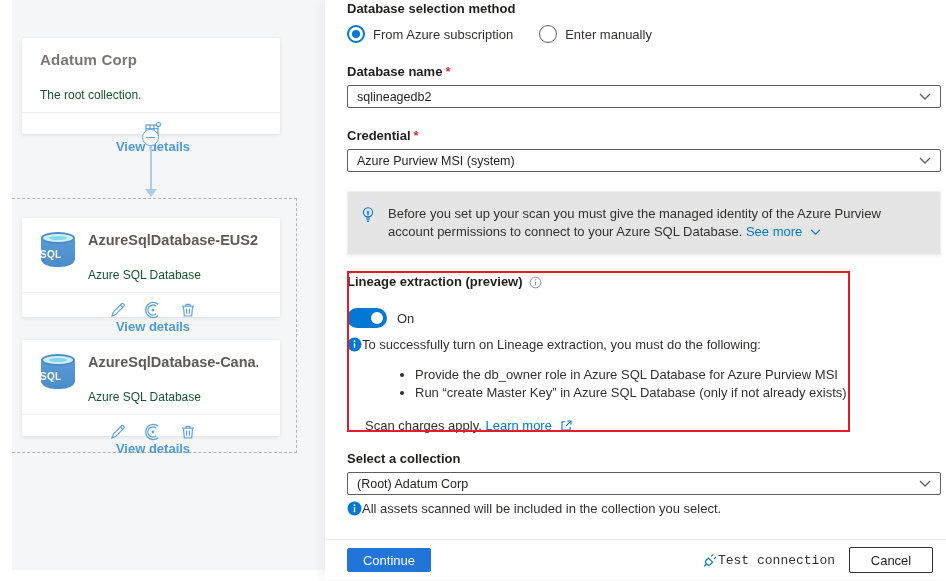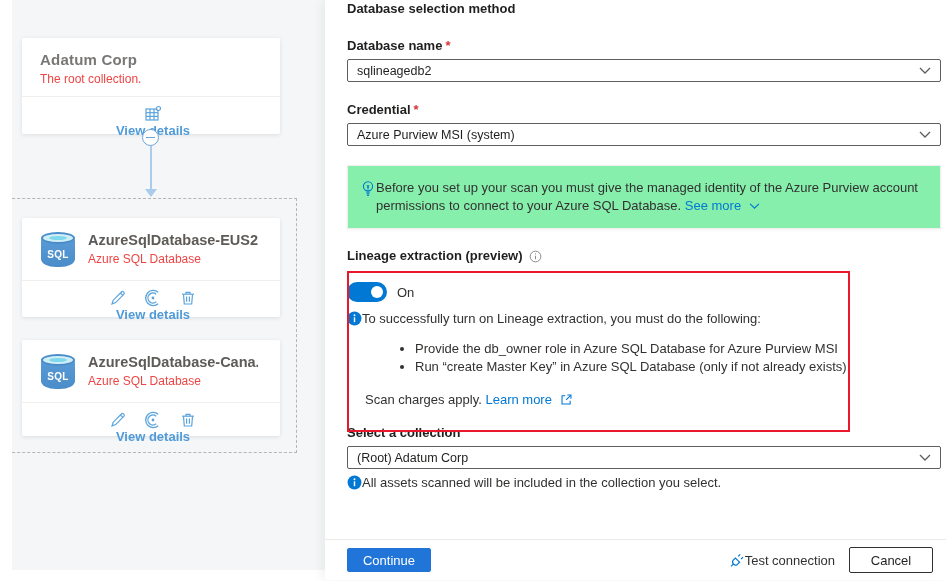--- a/index.html
+++ b/index.html
@@ -9,42 +9,42 @@
 
   
   .left-panel { position:absolute; left:12px; top:0; width:325px; height:570px; background:#f5f6f7; overflow:hidden; }
   .dashed-group { position:absolute; left:-20px; top:198px; width:305px; height:255px;
     border:1px dashed #b5b5b5; }
   .card { position:absolute; left:10px; width:258px; background:#fff;
     box-shadow:0 1px 4px rgba(0,0,0,.10); border-radius:2px; }
   .card-body { padding:13px 18px 10px 18px; }
   .card-title { font-size:15px; font-weight:700; color:#797775; letter-spacing:.2px;
     white-space:nowrap; overflow:hidden; }
-  .card-sub { font-size:12px; color:#ef4444; margin-top:4px; }
+  .card-sub { font-size:12px; color:#14532d; margin-top:20px; }
   .card-divider { height:1px; background:#f0efee; }
   .card-foot { display:flex; align-items:center; padding:8px 14px 8px 18px; height:34px;flex-direction:column; }
   .foot-spacer { flex:1; }
   .view-details { font-size:13px; font-weight:700; color:#4f9bd9; cursor:pointer; }
   .foot-icons { display:flex; gap:17px; align-items:center; }
   .icon-btn { width:18px; height:18px; cursor:pointer; }
 
   .root-card { top:38px; height:96px; }
   .db-card   { height:99px; }
   .db-card .card-body { display:flex; gap:12px; align-items:flex-start; padding-top:14px; }
   .db-title { font-size:14.5px; font-weight:700; color:#5d5a58; white-space:nowrap; overflow:hidden; max-width:170px; }
 
   
   .sql-icon { position:relative; width:36px; height:38px; flex:0 0 36px; }
   .sql-body { position:absolute; left:1px; top:5px; width:34px; height:30px;
     background:linear-gradient(180deg,#5a9bd6 0%,#4a8cc9 100%);
     border-radius:4px 4px 15px 15px / 4px 4px 8px 8px; }
   .sql-top { position:absolute; left:1px; top:0; width:34px; height:12px; border-radius:50%;
     background:#cfeef6; border:2px solid #4a8cc9; }
   .sql-top-inner { position:absolute; left:6px; top:2px; width:18px; height:4px; border-radius:50%; background:#7fd8ec; }
-  .sql-text { position:absolute; left:0; top:17px; width:36px; text-align:center;
+  .sql-text { position:absolute; left:0; top:17px; width:36px; 
     font-size:10px; font-weight:700; color:#fff; letter-spacing:.3px; }
 
   
   .minus-circle { position:absolute; left:130px; top:129px; width:17px; height:17px; border-radius:50%;
     background:#fff; border:1.5px solid #6ba4d9; display:flex; align-items:center; justify-content:center; }
   .minus-bar { width:9px; height:1.5px; background:#6ba4d9; }
   .conn-line { position:absolute; left:137.5px; top:146px; width:2px; height:44px; background:#abcbea; }
   .conn-arrow { position:absolute; left:132.5px; top:189px; width:0; height:0;
     border-left:6px solid transparent; border-right:6px solid transparent; border-top:8px solid #abcbea; }
 
@@ -64,21 +64,21 @@
   .radio-label { font-size:13px; color:#323130; margin-left:8px; }
   .radio-gap { width:26px; }
 
   .mt21 { margin-top:21px; } .mt20 { margin-top:20px; } .mt19 { margin-top:19px; } .mt18 { margin-top:18px; }
 
   .select { margin-top:5px; height:23px; border:1px solid #605e5c; border-radius:2px; background:#fff;
     display:flex; align-items:center; justify-content:space-between; padding:9px 9px; cursor:pointer; }
   .select-value { font-size:12.5px; color:#201f1e; }
 
   .callout { margin-top:19px; border:1px solid #f1f0ef; box-shadow:0 1px 3px rgba(0,0,0,.05);
-    display:flex; gap:0; padding:13px 16px 13px 12px; background:#86efac; }
+    display:flex; gap:12px; padding:13px 16px 13px 12px; background:#e5e5e5; }
   .callout-text { font-size:13px; color:#323130; line-height:18px; }
   .link { color:#0078d4; cursor:pointer; text-decoration:none; }
 
   .toggle-row { display:flex; align-items:center; margin-top:18px; height:20px; }
   .toggle { width:40px; height:20px; border-radius:10px; background:#0078d4; position:relative; cursor:pointer; }
   .toggle-knob { position:absolute; right:4px; top:4px; width:12px; height:12px; border-radius:50%; background:#fff; }
   .toggle-label { font-size:13px; color:#323130; margin-left:10px; }
 
   .info-row { display:flex; align-items:flex-start; margin-top:8px; }
   .info-row .txt { font-size:13px; color:#323130; line-height:17px; }
@@ -90,21 +90,21 @@
   .charges-row { margin-top:16px; margin-left:18px; font-size:13px; color:#323130; }
 
   .red-overlay { position:absolute; left:22px; top:271px; width:503px; height:161px;
     border:2px solid #e8192c; pointer-events:none; }
 
   
   .panel-footer { position:absolute; left:0; right:0; bottom:0; height:41px; background:#fff;
     border-top:1px solid #eceae8; display:flex; align-items:center; padding:0 5px 0 22px; }
   .btn-primary { height:24px; min-width:84px; padding:0 4px; background:#2175d9; color:#fff;
     border:1px solid #2175d9; border-radius:2px; font-size:13px; font-family:inherit; cursor:pointer; }
-  .test-conn { display:flex; align-items:center; gap:0; margin-left:auto; cursor:pointer; }
+  .test-conn { display:flex; align-items:center; gap:0; margin-left:auto; cursor:pointer;font-family:Liberation Mono, monospace; }
   .test-conn span { font-size:13px; color:#323130; }
   .btn-cancel { height:26px; min-width:84px; margin-left:14px; margin-right:8px; background:#fff;
     border:1px solid #323130; border-radius:2px; font-size:13px; color:#201f1e; font-family:inherit; cursor:pointer; }
 
   svg { display:block; }
 </style>
 </head>
 <body>
 
 <div class="stage">
@@ -229,20 +229,27 @@
         <div class="foot-spacer"></div>
         <span class="view-details">View details</span>
       </div>
     </div>
   </div>
 
   <div class="right-panel">
     <div class="panel-content">
 
       <div class="field-label">Database selection method</div>
+      <div class="radio-row">
+        <span class="radio on"></span>
+        <span class="radio-label">From Azure subscription</span>
+        <span class="radio-gap"></span>
+        <span class="radio off"></span>
+        <span class="radio-label">Enter manually</span>
+      </div>
 
       <div class="field-label mt21">
         <span>Database name</span><span class="req">*</span>
       </div>
       <div class="select">
         <span class="select-value">sqlineagedb2</span>
         <svg width="12" height="8" viewBox="0 0 12 8" fill="none" stroke="#605e5c" stroke-width="1.3">
             <path d="M1 1 L6 6 L11 1"></path>
           </svg>
       </div>

